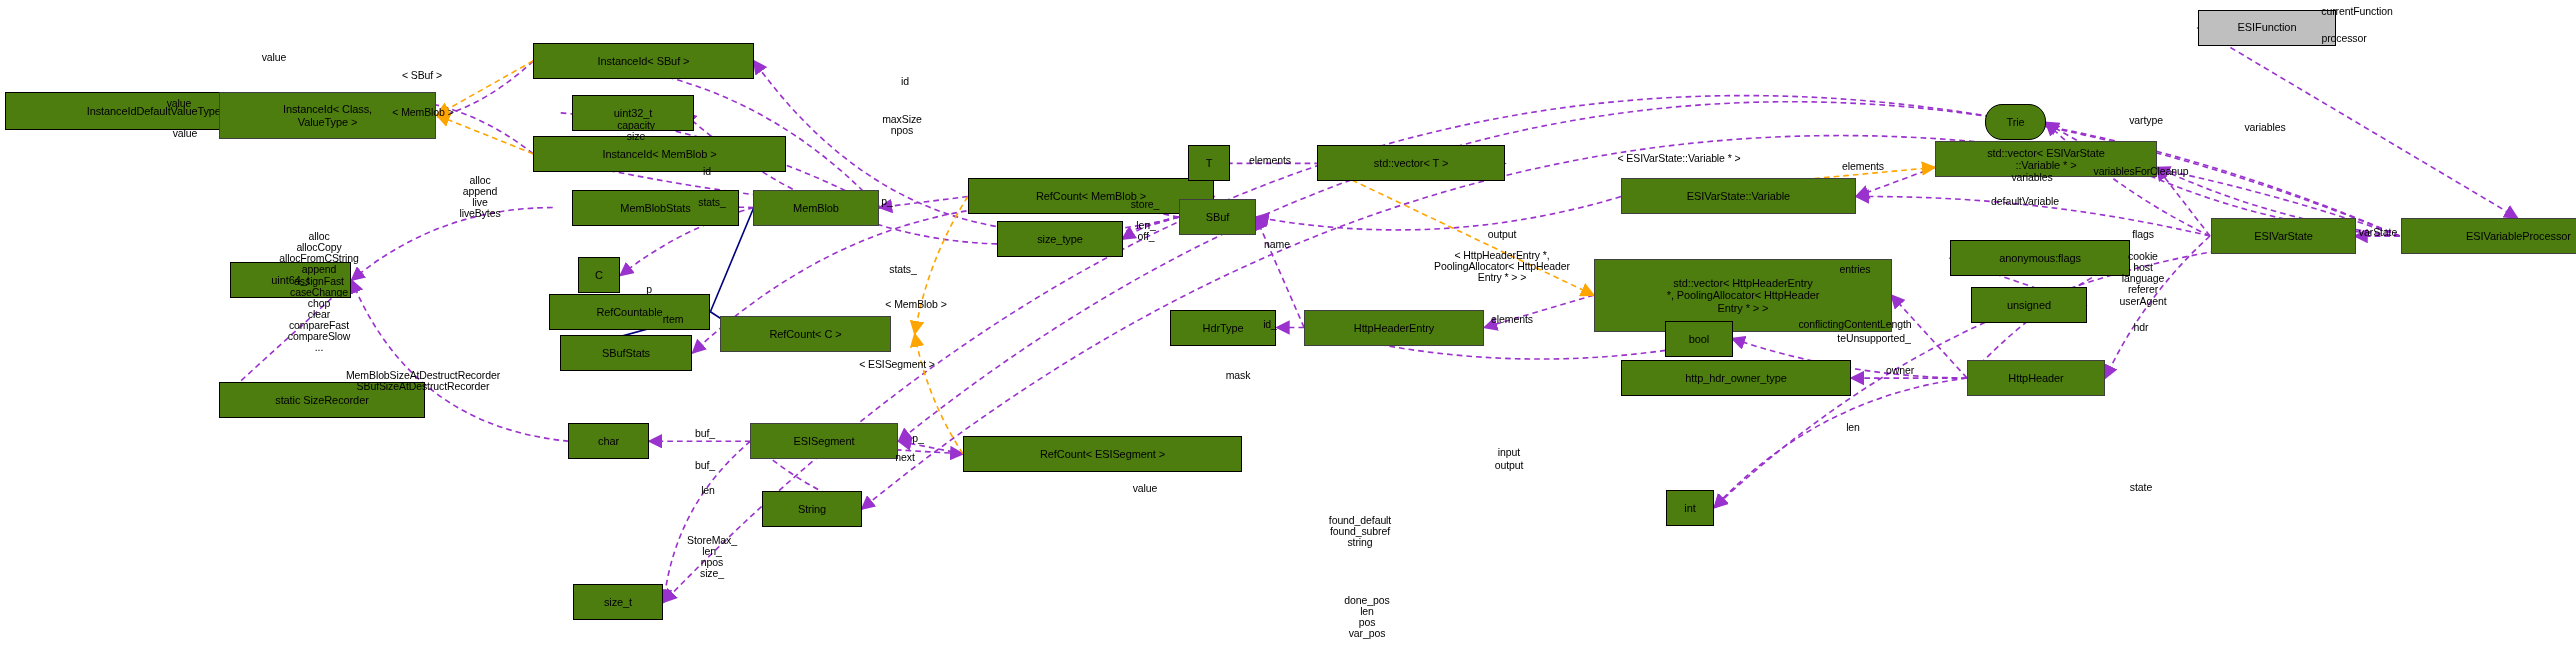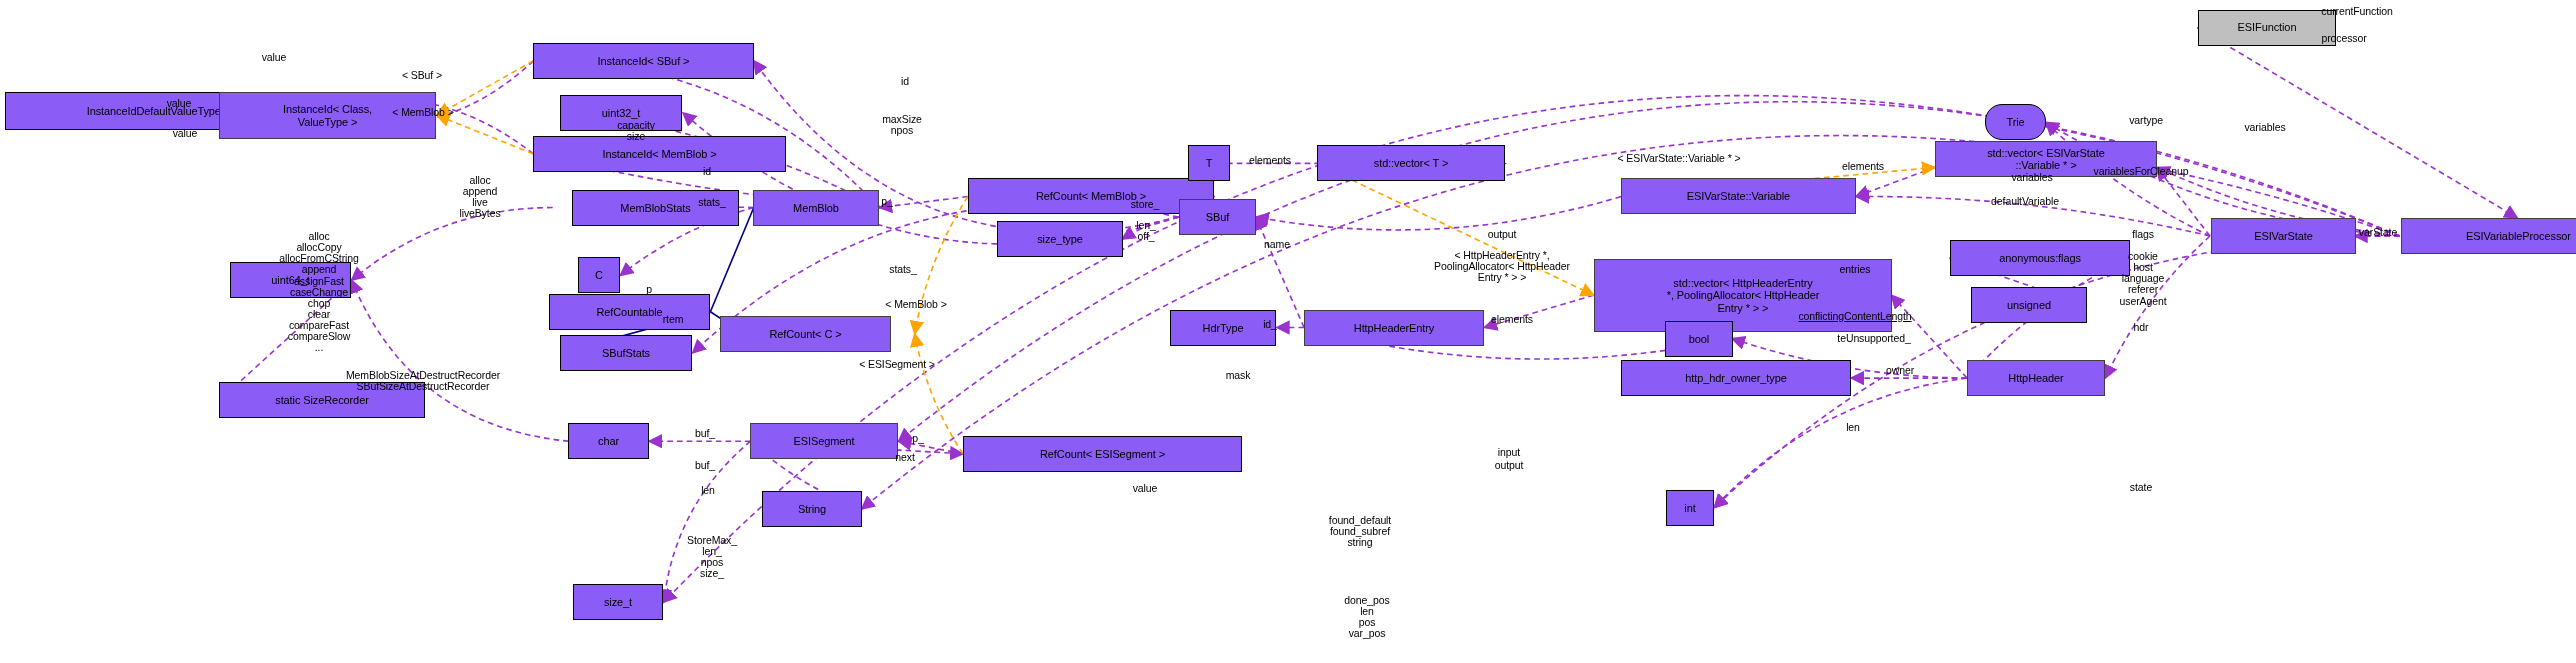--- a/index.html
+++ b/index.html
@@ -20,21 +20,21 @@
     position: absolute;
     left: 0; top: 0;
     width: 2576px;
     height: 663px;
     pointer-events: none;
   }
   .node {
     position: absolute;
     box-sizing: border-box;
     border: 0.8px solid #000000;
-    background: #8b5cf6;
+    background: #4d7c0f;
     color: #000000;
     font-size: 11px;
     line-height: 1.12;
     text-align: center;
     display: flex;
     align-items: center;
     justify-content: center;
     white-space: pre;
     letter-spacing: -0.1px;
   }
@@ -133,21 +133,21 @@
         <path d="M692.5,436.4 L877.6,385.6"></path>
         <path d="M919.4,412.9 L877.6,385.6"></path>
       </g>
   </svg>
 
   <div id="nodes">
       <div class="node" style="left: 4.8px; top: 92px; width: 298px; height: 38px;">InstanceIdDefaultValueType</div>
       <div class="node thick" style="left: 219px; top: 92px; width: 217px; height: 47px;">InstanceId&lt; Class,
 ValueType &gt;</div>
       <div class="node" style="left: 533px; top: 43px; width: 221px; height: 36px;">InstanceId&lt; SBuf &gt;</div>
-      <div class="node" style="left: 560px; top: 95px; width: 122px; height: 36px;">uint32_t</div>
+      <div class="node" style="left: 572px; top: 95px; width: 122px; height: 36px;">uint32_t</div>
       <div class="node" style="left: 533px; top: 136px; width: 253px; height: 36px;">InstanceId&lt; MemBlob &gt;</div>
       <div class="node" style="left: 230px; top: 262px; width: 121px; height: 36px;">uint64_t</div>
       <div class="node" style="left: 572px; top: 190px; width: 167px; height: 36px;">MemBlobStats</div>
       <div class="node thick" style="left: 753px; top: 190px; width: 126px; height: 36px;">MemBlob</div>
       <div class="node" style="left: 578px; top: 257px; width: 42px; height: 36px;">C</div>
       <div class="node" style="left: 549px; top: 294px; width: 161px; height: 36px;">RefCountable</div>
       <div class="node" style="left: 560px; top: 335px; width: 132px; height: 36px;">SBufStats</div>
       <div class="node" style="left: 219px; top: 382px; width: 206px; height: 36px;">static SizeRecorder</div>
       <div class="node thick" style="left: 720px; top: 316px; width: 171px; height: 36px;">RefCount&lt; C &gt;</div>
       <div class="node" style="left: 568px; top: 423px; width: 81px; height: 36px;">char</div>
@@ -230,21 +230,21 @@
       <div class="edge-label" style="left: 1277px; top: 239px;">name</div>
       <div class="edge-label" style="left: 1270px; top: 319px;">id_</div>
       <div class="edge-label" style="left: 1238px; top: 370px;">mask</div>
       <div class="edge-label" style="left: 1270px; top: 155px;">elements</div>
       <div class="edge-label" style="left: 1502px; top: 250px;">&lt; HttpHeaderEntry *,
 PoolingAllocator&lt; HttpHeader
 Entry * &gt; &gt;</div>
       <div class="edge-label" style="left: 1502px; top: 229px;">output</div>
       <div class="edge-label" style="left: 1512px; top: 314px;">elements</div>
       <div class="edge-label" style="left: 1855px; top: 264px;">entries</div>
-      <div class="edge-label" style="left: 1855px; top: 311px; text-decoration: underline;">conflictingContentLength</div>
+      <div class="edge-label" style="left: 1855px; top: 319px;">conflictingContentLength</div>
       <div class="edge-label" style="left: 1874px; top: 333px;">teUnsupported_</div>
       <div class="edge-label" style="left: 1900px; top: 365px;">owner</div>
       <div class="edge-label" style="left: 2143px; top: 229px;">flags</div>
       <div class="edge-label" style="left: 2143px; top: 251px;">cookie
 host
 language
 referer
 userAgent</div>
       <div class="edge-label" style="left: 2141px; top: 322px;">hdr</div>
       <div class="edge-label" style="left: 1853px; top: 422px;">len</div>

